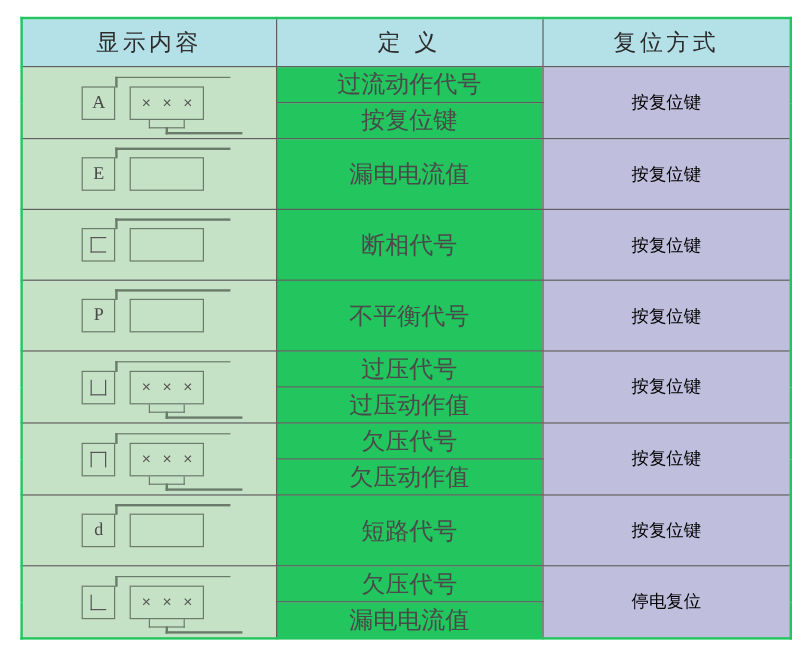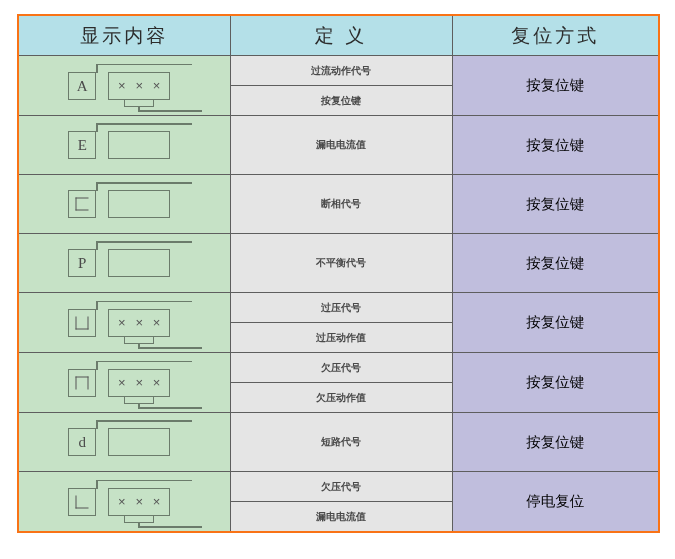--- a/index.html
+++ b/index.html
@@ -21,21 +21,21 @@
     height: 559px;
   }
 
   table.spec {
     position: absolute;
     left: 17px;
     top: 14px;
     width: 641px;
     border-collapse: collapse;
     table-layout: fixed;
-    border: 2px solid #f97316;
+    border: 2px solid #22c55e;
   }
 
   table.spec td, table.spec th {
     border: 1.5px solid #5e5e5e;
     padding: 0;
     vertical-align: middle;
     text-align: center;
   }
 
   col.c-display { width: 212px; }
@@ -51,27 +51,26 @@
     letter-spacing: 3px;
     color: #2c2c2c;
   }
 
   
   td.display-cell {
     background: #c6e2c6;
     height: 58px;
   }
   td.def-cell {
-    background: #e5e5e5;
+    background: #22c55e;
     text-align: left;
     padding-left: 18px;
-    font-size: 10px;
+    font-size: 20px;
     height: 29px;
     color: #4a4a4a;
-    font-weight: bold;
   }
   td.def-cell.tall { height: 58px; }
   td.reset-cell {
     background: #c0bedd;
     font-size: 14.5px;
     color: #000000;
     height: 58px;
   }
 
   

